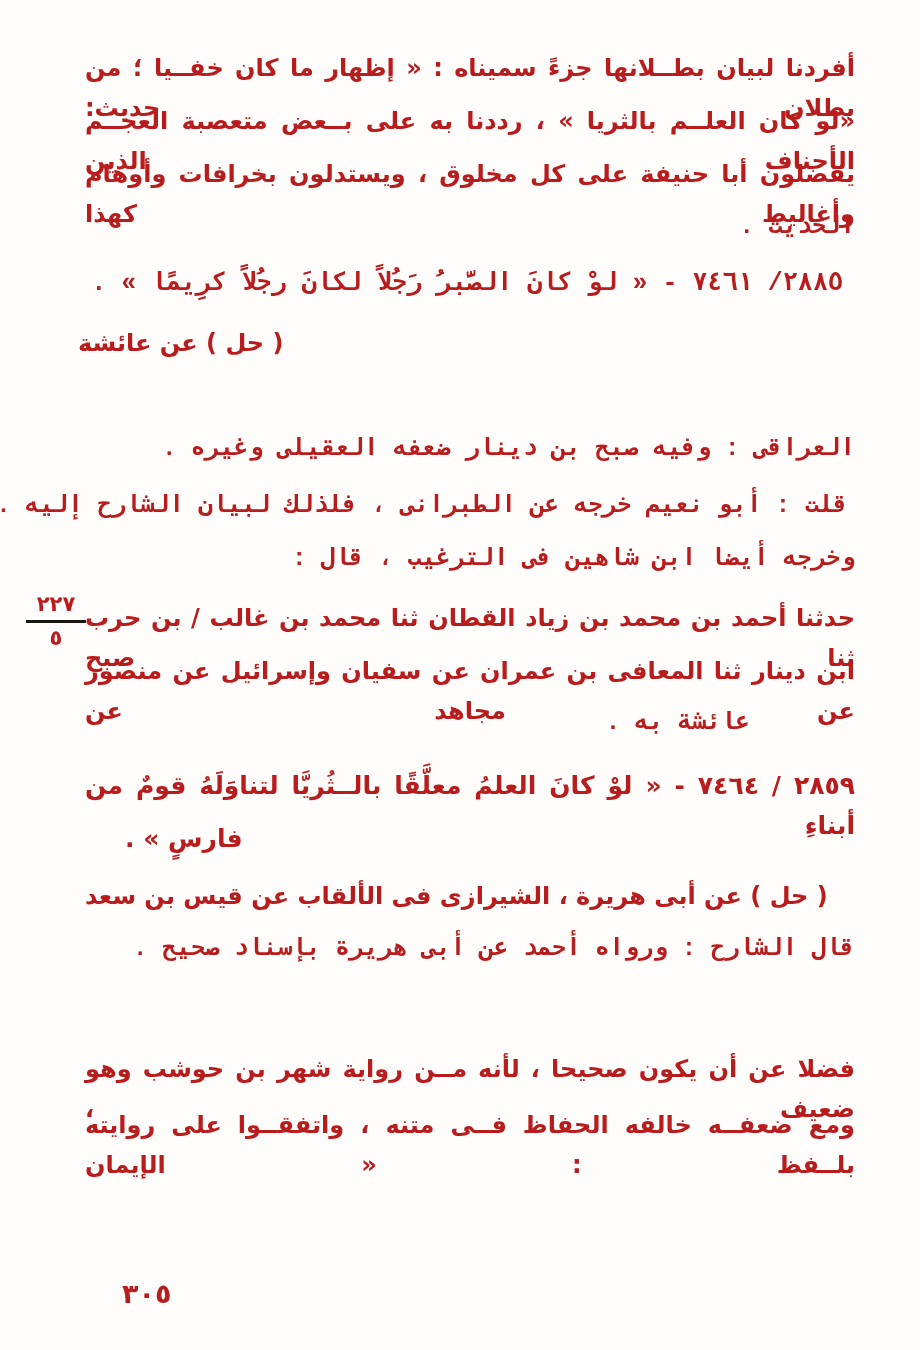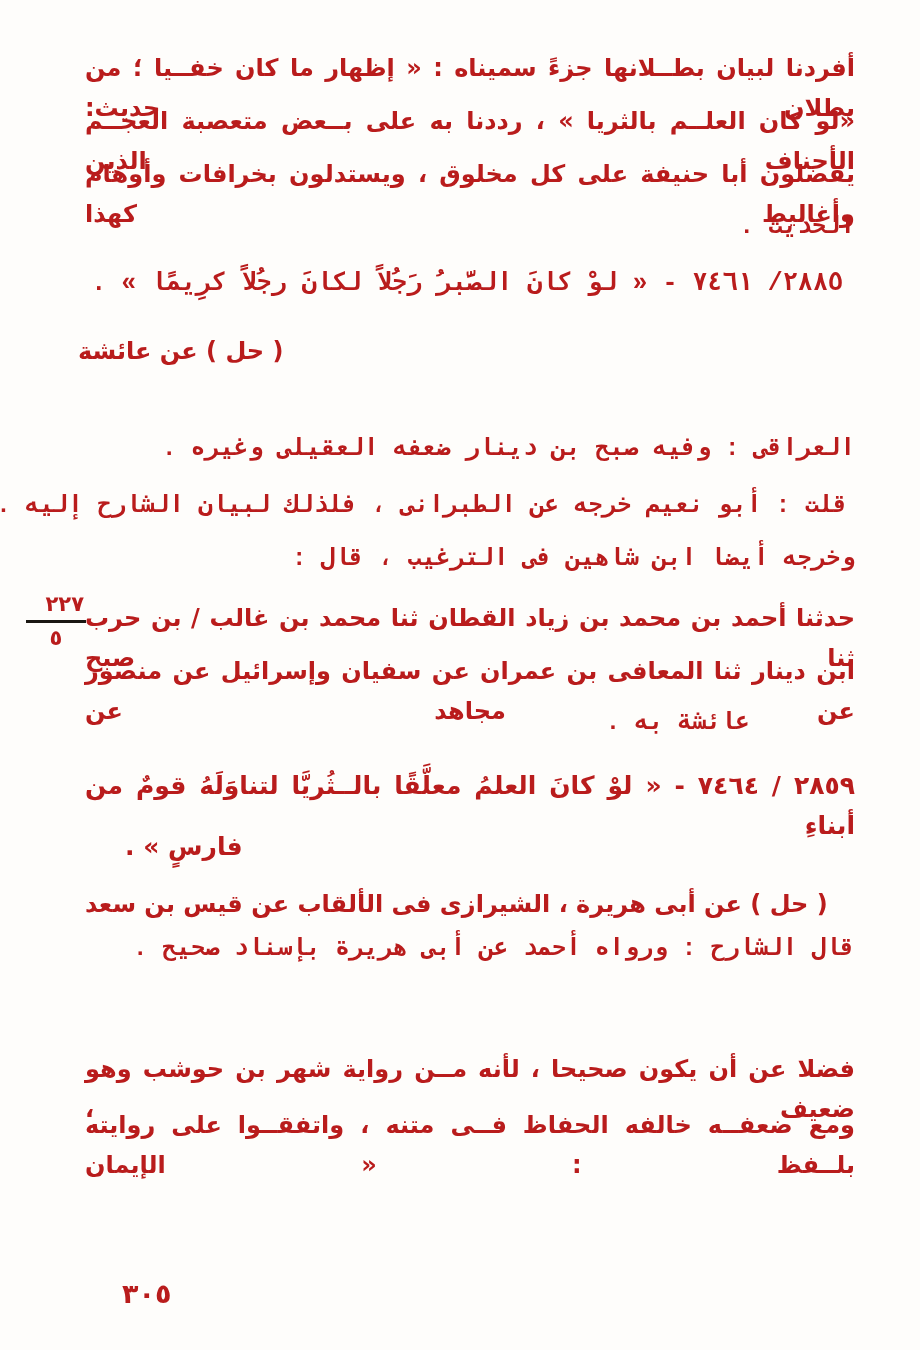--- a/index.html
+++ b/index.html
@@ -17,36 +17,35 @@
     position:absolute;
     font-size:24px;
     line-height:40px;
     letter-spacing:0.2px;
   }
   
   .j{right:65px;left:85px;text-align:justify;text-align-last:justify;}
   
   .r{right:65px;text-align:right;white-space:nowrap;font-family:Liberation Mono, monospace;}
   
-  .l{left:85px;text-align:right;white-space:nowrap;margin-top:8px;}
+  .l{left:85px;text-align:right;white-space:nowrap;}
   
   .h{font-size:25px;}
   .margin-note{
     position:absolute;
     left:26px;top:593px;
     width:60px;
     text-align:center;
     font-size:21px;
     line-height:1.1;
   }
   .margin-note .num{
     display:block;
     border-bottom:3px solid #1a1712;
     padding:0 2px 4px 2px;
-    text-align:right;
   }
   .margin-note .den{
     display:block;
     padding-top:4px;
   }
   .page-number{
     position:absolute;
     left:122px;top:1278px;
     font-size:27px;
     letter-spacing:7px;

